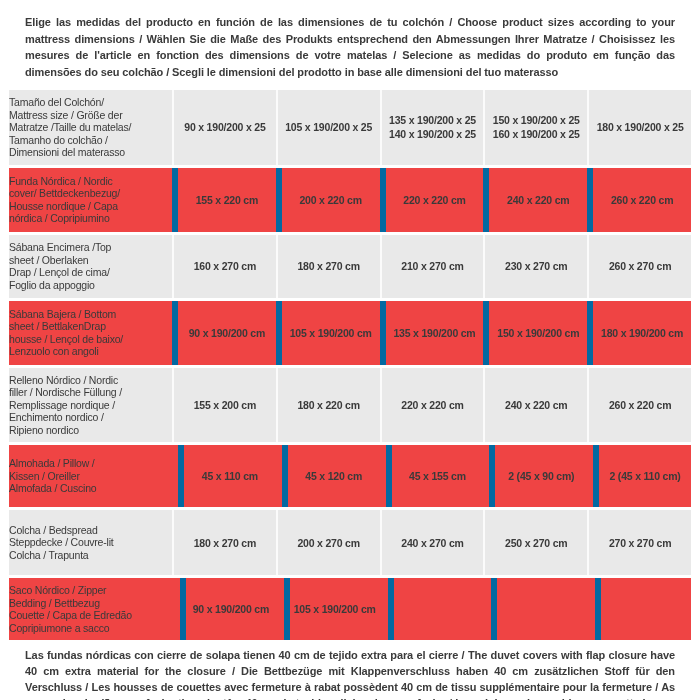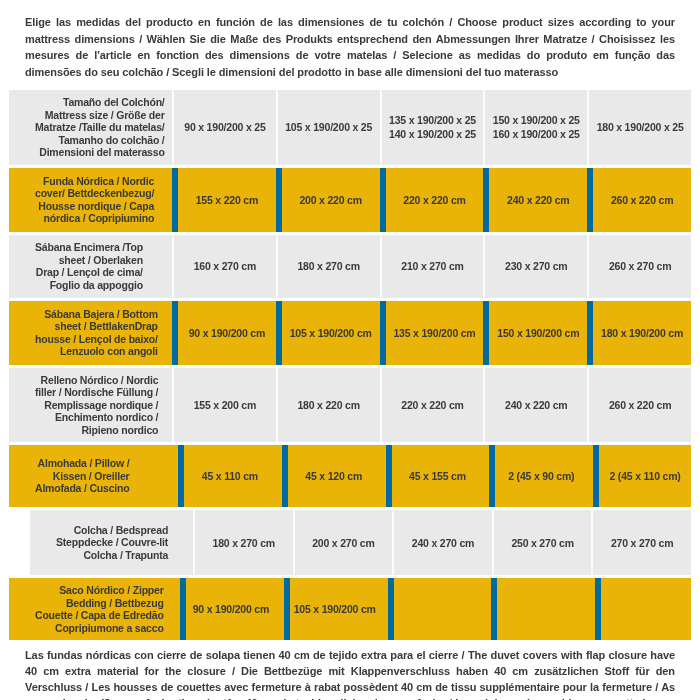--- a/index.html
+++ b/index.html
@@ -18,60 +18,60 @@
     text-align:justify;
     letter-spacing:-0.1px;
   }
   .size-table{
     margin:0 9px;
   }
   .t-row{
     display:flex;
     align-items:stretch;
     margin-bottom:3px;
-    background:#eab308;
+    background:#ef4444;
   }
   .t-row.shaded{ background:var(--shaded,#e9e9e9); }
   .t-row > div{
     display:flex;
     align-items:center;
     box-sizing:border-box;
   }
   .t-row > div + div{ border-left:6px solid #0369a1; }
   .t-row.shaded > div + div{ border-left:2px solid #fbfbfb; }
   .label-cell{
     width:163px;
     flex:0 0 163px;
-    padding:6px 4px 6px 26px;
+    padding:6px 4px 6px 0;
     font-size:10.5px;
-    font-weight:bold;
+    font-weight:normal;
     line-height:12.5px;
     white-space:pre-line;
-    text-align:right;
+    text-align:left;
     letter-spacing:-0.2px;
   }
   .value-cell{
     flex:1 1 0;
     justify-content:center;
     text-align:center;
     font-size:10.5px;
     font-weight:bold;
     line-height:14px;
     white-space:pre-line;
     padding:4px 2px;
     letter-spacing:-0.2px;
   }
   
   .t-row:nth-child(1){ min-height:72px; }
   .t-row:nth-child(2){ min-height:64px; }
   .t-row:nth-child(3){ min-height:63px; }
   .t-row:nth-child(4){ min-height:64px; }
   .t-row:nth-child(5){ min-height:70px; }
   .t-row:nth-child(6){ min-height:62px;gap:6px; }
-  .t-row:nth-child(7){ min-height:65px;margin-left:21px; }
+  .t-row:nth-child(7){ min-height:65px; }
   .t-row:nth-child(8){ min-height:58px;gap:8px; }
   .footnote{
     margin:7px 25px 0 25px;
     font-size:11px;
     font-weight:bold;
     line-height:16px;
     text-align:justify;
     letter-spacing:-0.1px;
   }
 </style>

